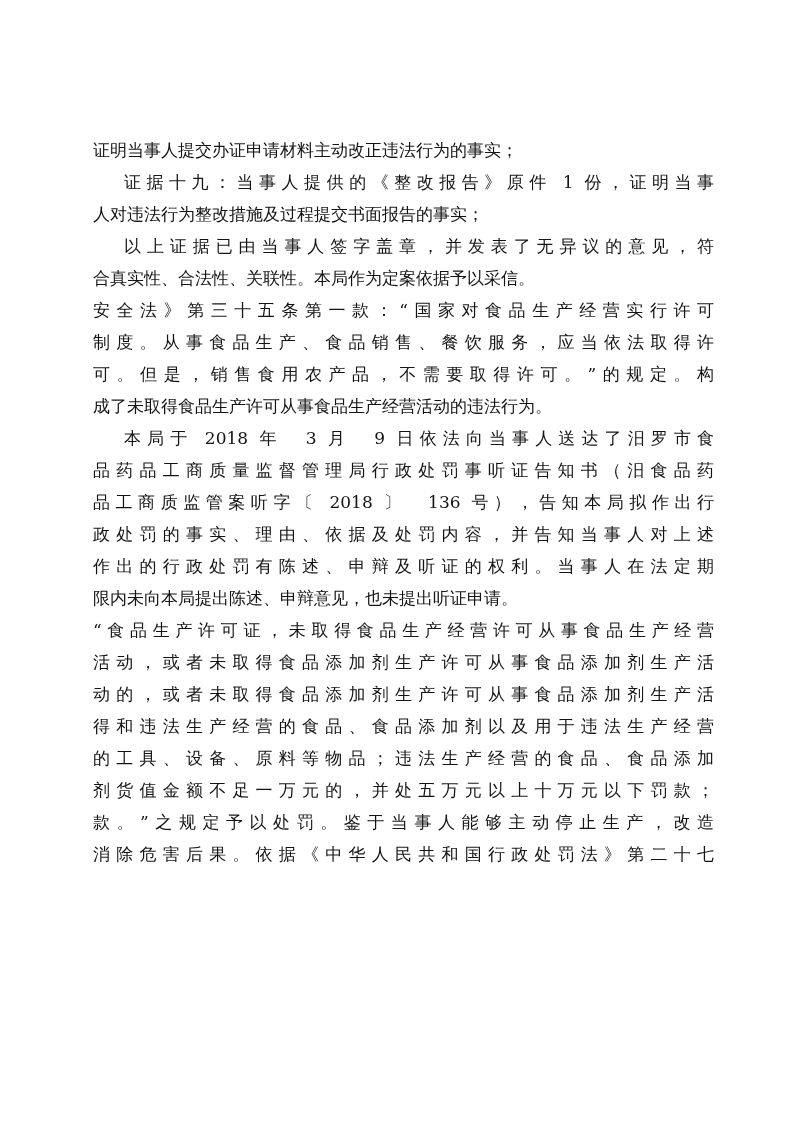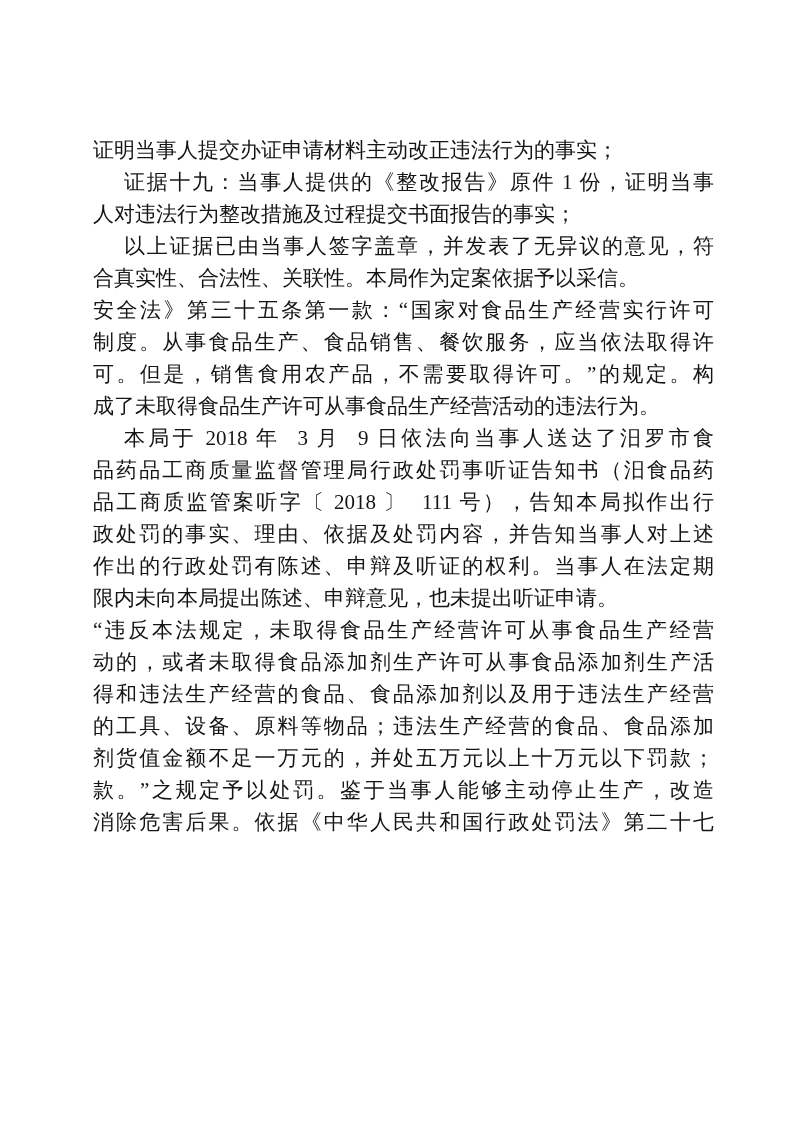--- a/index.html
+++ b/index.html
@@ -24,30 +24,29 @@
   }
   .text-block {
     position: absolute;
     left: 93px;
     top: 134px;
     width: 621px;
   }
   .line {
     height: 32px;
     line-height: 32px;
-    font-size: 21px;
+    font-size: 17px;
     color: #141414;
     white-space: pre-wrap;
     text-align: justify;
     text-justify: inter-character;
     overflow: visible;
   }
   .line.full {
     text-align-last: justify;
-    font-family: Liberation Serif, serif;
   }
   .line.indent {
     text-indent: 31px;
   }
 </style>
 </head>
 <body>
 
 <div class="page">
   <div class="text-block" style="color: rgb(20, 20, 20);">
@@ -55,25 +54,26 @@
       <div class="line indent full">证据十九：当事人提供的《整改报告》原件 1 份，证明当事</div>
       <div class="line">人对违法行为整改措施及过程提交书面报告的事实；</div>
       <div class="line indent full">以上证据已由当事人签字盖章，并发表了无异议的意见，符</div>
       <div class="line">合真实性、合法性、关联性。本局作为定案依据予以采信。</div>
       <div class="line full">安全法》第三十五条第一款：“国家对食品生产经营实行许可</div>
       <div class="line full">制度。从事食品生产、食品销售、餐饮服务，应当依法取得许</div>
       <div class="line full">可。但是，销售食用农产品，不需要取得许可。”的规定。构</div>
       <div class="line">成了未取得食品生产许可从事食品生产经营活动的违法行为。</div>
       <div class="line indent full">本局于 2018 年  3 月  9 日依法向当事人送达了汨罗市食</div>
       <div class="line full">品药品工商质量监督管理局行政处罚事听证告知书（汨食品药</div>
-      <div class="line full">品工商质监管案听字〔 2018 〕  111 号），告知本局拟作出行</div>
+      <div class="line full">品工商质监管案听字〔 2018 〕  136 号），告知本局拟作出行</div>
       <div class="line full">政处罚的事实、理由、依据及处罚内容，并告知当事人对上述</div>
       <div class="line full">作出的行政处罚有陈述、申辩及听证的权利。当事人在法定期</div>
       <div class="line">限内未向本局提出陈述、申辩意见，也未提出听证申请。</div>
-      <div class="line full">“违反本法规定，未取得食品生产经营许可从事食品生产经营</div>
+      <div class="line full">“食品生产许可证，未取得食品生产经营许可从事食品生产经营</div>
+      <div class="line full">活动，或者未取得食品添加剂生产许可从事食品添加剂生产活</div>
       <div class="line full">动的，或者未取得食品添加剂生产许可从事食品添加剂生产活</div>
       <div class="line full">得和违法生产经营的食品、食品添加剂以及用于违法生产经营</div>
       <div class="line full">的工具、设备、原料等物品；违法生产经营的食品、食品添加</div>
       <div class="line full">剂货值金额不足一万元的，并处五万元以上十万元以下罚款；</div>
       <div class="line full">款。”之规定予以处罚。鉴于当事人能够主动停止生产，改造</div>
       <div class="line full">消除危害后果。依据《中华人民共和国行政处罚法》第二十七</div>
     </div>
 </div>
 
 </body></html>

